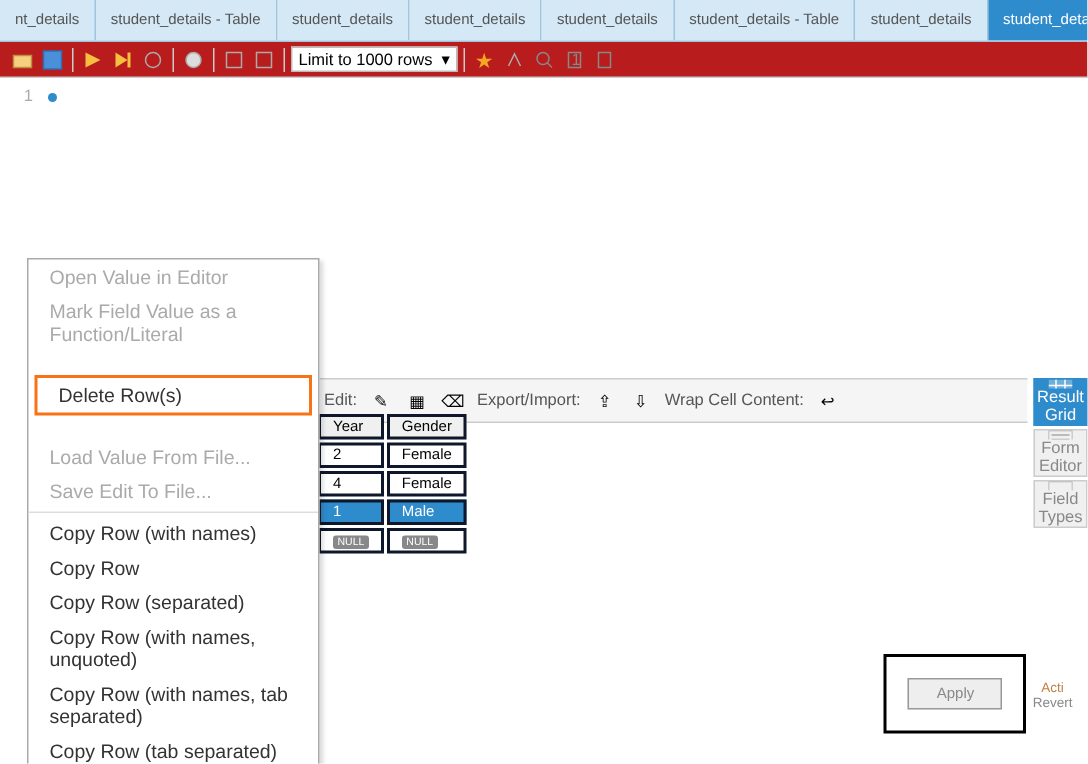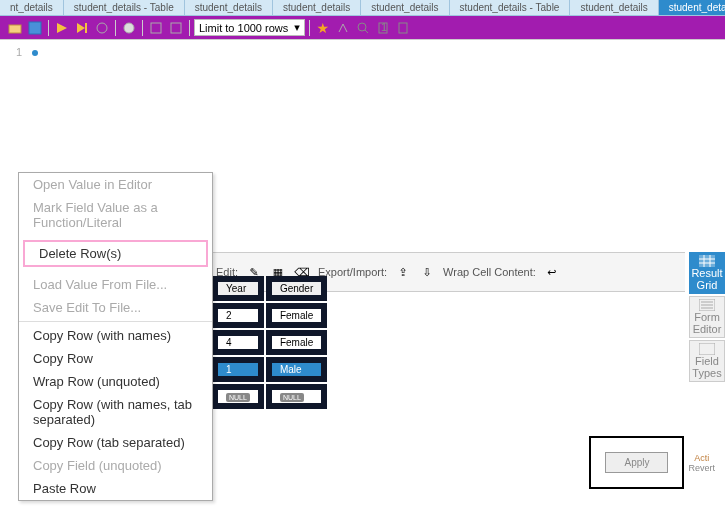--- a/index.html
+++ b/index.html
@@ -1,58 +1,58 @@
 <!DOCTYPE html>
 <html><head>
 <meta charset="utf-8">
 <style>
 * { margin: 0; padding: 0; box-sizing: border-box; font-family: Tahoma, Arial, sans-serif; font-size: 11px; }
 body { background: #fff; width: 725px; height: 509px; overflow: hidden; position: relative; }
 
-.tabs-bar { display: flex; background: #d4e8f5; height: 16px; border-bottom: 1px solid #a0c4de; overflow: hidden; }
+.tabs-bar { display: flex; background: #d4e8f5; height: 28px; border-bottom: 1px solid #a0c4de; overflow: hidden; }
 .tab { padding: 2px 10px; background: #d4e8f5; border-right: 1px solid #a0c4de; color: #555; white-space: nowrap; cursor: pointer; font-size: 10px; display: flex; align-items: center; }
 .tab.active { background: #2e8bcc; color: #fff; }
 
-.toolbar { display: flex; align-items: center; gap: 2px; padding: 3px 6px; background: #a21caf; border-bottom: 1px solid #ccc; height: 24px; }
+.toolbar { display: flex; align-items: center; gap: 2px; padding: 3px 6px; background: #b91c1c; border-bottom: 1px solid #ccc; height: 24px; }
 .tb-btn { width: 18px; height: 18px; display: flex; align-items: center; justify-content: center; cursor: pointer; }
 .tb-sep { width: 1px; height: 16px; background: #ccc; margin: 0 2px; }
 .limit-box { border: 1px solid #bbb; background: #fff; padding: 1px 4px; font-size: 10px; display: flex; align-items: center; gap: 6px; }
 .star { color: #f5a623; font-size: 14px; }
 
 .editor { padding: 6px 10px; display: flex; align-items: flex-start; gap: 10px; }
 .line-no { color: #aaa; width: 12px; text-align: right; }
 .dot { width: 6px; height: 6px; background: #2e8bcc; border-radius: 50%; margin-top: 4px; }
 .sql { font-family: 'Consolas', monospace; font-size: 12px; }
 .kw { color: #1a7fbf; font-weight: bold; }
 .plain { color: #333; }
 
-.result-toolbar { position: absolute; top: 252px; left: 210px; right: 40px; height: 40px; background: #f5f5f5; border-top: 1px solid #ccc; border-bottom: 1px solid #ccc; display: flex; align-items: center; padding: 0 6px; gap: 8px; font-size: 10px; }
+.result-toolbar { position: absolute; top: 252px; left: 210px; right: 40px; height: 30px; background: #f5f5f5; border-top: 1px solid #ccc; border-bottom: 1px solid #ccc; display: flex; align-items: center; padding: 0 6px; gap: 8px; font-size: 10px; }
 .result-toolbar .lbl { color: #555; }
 .result-toolbar .icon { width: 16px; height: 16px; display: flex; align-items: center; justify-content: center; }
 
 .grid { position: absolute; top: 274px; left: 210px; }
-.grid th, .grid td { border: 6px solid #0f172a; padding: 1px 8px; font-size: 10px; text-align: left; }
+.grid th, .grid td { border: 2px solid #0f172a; padding: 1px 8px; font-size: 10px; text-align: left; }
 .grid th { background: #f0f0f0; font-weight: normal; }
 .grid tr.selected td { background: #2e8bcc; color: #fff; }
 .null-badge { background: #888; color: #fff; font-size: 7px; padding: 1px 3px; border-radius: 2px; }
 
 .side-panel { position: absolute; top: 252px; right: 0; width: 36px; display: flex; flex-direction: column; gap: 2px; }
-.side-btn { width: 36px; height: 42px; background: #f0f0f0; border: 1px solid #ccc; display: flex; flex-direction: column; align-items: center; justify-content: center; font-size: 8px; color: #888; text-align: center; line-height: 1.1; cursor: pointer; }
+.side-btn { width: 36px; height: 32px; background: #f0f0f0; border: 1px solid #ccc; display: flex; flex-direction: column; align-items: center; justify-content: center; font-size: 8px; color: #888; text-align: center; line-height: 1.1; cursor: pointer; }
 .side-btn.active { background: #2e8bcc; color: #fff; border-color: #2e8bcc; }
 
 .apply-bar { position: absolute; bottom: 20px; right: 10px; display: flex; gap: 4px; align-items: center; }
 .apply-btn { padding: 4px 18px; background: #eee; border: 1px solid #999; color: #888; font-size: 10px; }
 .apply-highlight { border: 2px solid #000; padding: 14px; }
 .revert-lbl { font-size: 9px; color: #888; }
 
 .context-menu { position: absolute; top: 172px; left: 18px; width: 195px; background: #fff; border: 1px solid #aaa; box-shadow: 2px 2px 3px rgba(0,0,0,0.15); z-index: 100; }
 .context-menu .item { padding: 4px 14px; font-size: 13px; color: #333; cursor: pointer; }
 .context-menu .item.disabled { color: #aaa; cursor: default; }
 .context-menu .sep { height: 1px; background: #ddd; margin: 2px 0; }
-.delete-highlight { border: 2px solid #f9a8d4; margin: 6px 4px; }
+.delete-highlight { border: 2px solid #f97316; margin: 16px 4px; }
 </style>
 </head>
 <body>
 
 <div class="tabs-bar">
   <div class="tab">nt_details</div>
   <div class="tab">student_details - Table</div>
   <div class="tab">student_details</div>
   <div class="tab">student_details</div>
   <div class="tab">student_details</div>
@@ -221,19 +221,20 @@
   <div class="item disabled">Open Value in Editor</div>
   <div class="item disabled">Mark Field Value as a Function/Literal</div>
   <div class="delete-highlight">
     <div class="item">Delete Row(s)</div>
   </div>
   <div class="item disabled">Load Value From File...</div>
   <div class="item disabled">Save Edit To File...</div>
   <div class="sep"></div>
   <div class="item">Copy Row (with names)</div>
   <div class="item">Copy Row</div>
-  <div class="item">Wrap Row (unquoted)</div>
+  <div class="item">Copy Row (separated)</div>
+  <div class="item">Copy Row (with names, unquoted)</div>
   <div class="item">Copy Row (with names, tab separated)</div>
   <div class="item">Copy Row (tab separated)</div>
   <div class="item disabled">Copy Field (unquoted)</div>
   <div class="item">Paste Row</div>
 
 </div>
 
 </body></html>

